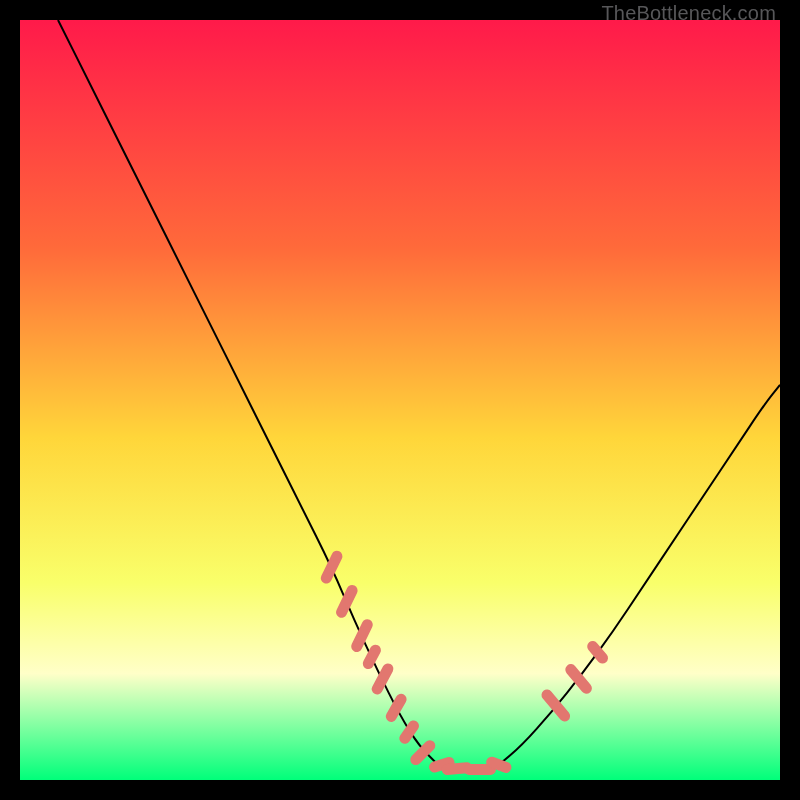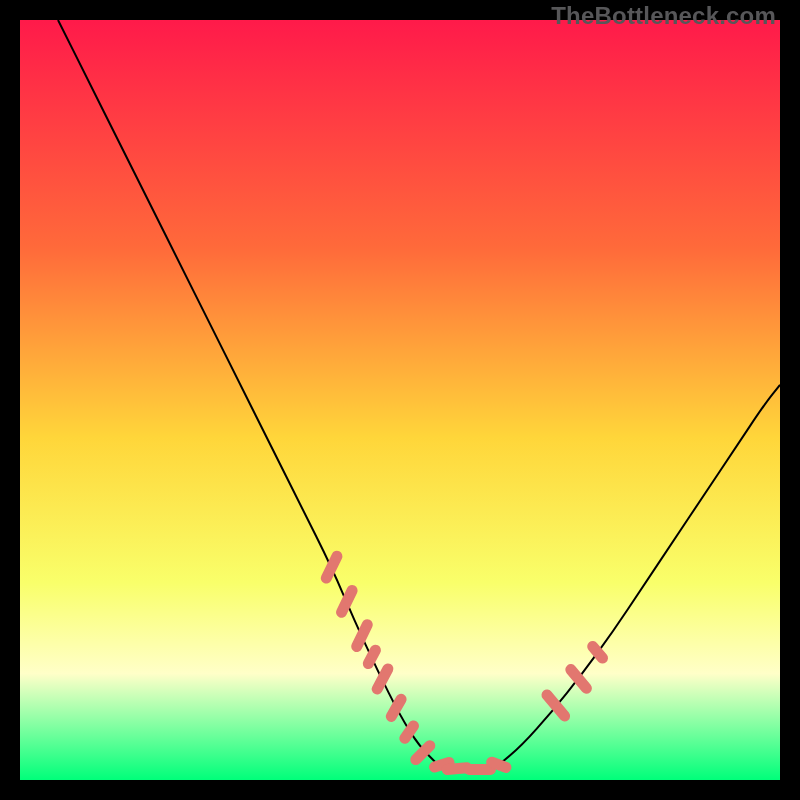--- a/index.html
+++ b/index.html
@@ -24,22 +24,22 @@
     left: 0;
     top: 0;
     width: 760px;
     height: 760px;
   }
   .watermark {
     position: absolute;
     top: 2px;
     right: 24px;
     color: #575759;
-    font-size: 24px;
-    font-weight: 700;
+    font-size: 20px;
+    font-weight: 400;
     letter-spacing: 0.2px;
     user-select: none;
   }
 </style>
 </head>
 <body>
 
 <div class="frame">
   <svg class="plot" viewBox="0 0 760 760" preserveAspectRatio="none">
     <defs>

